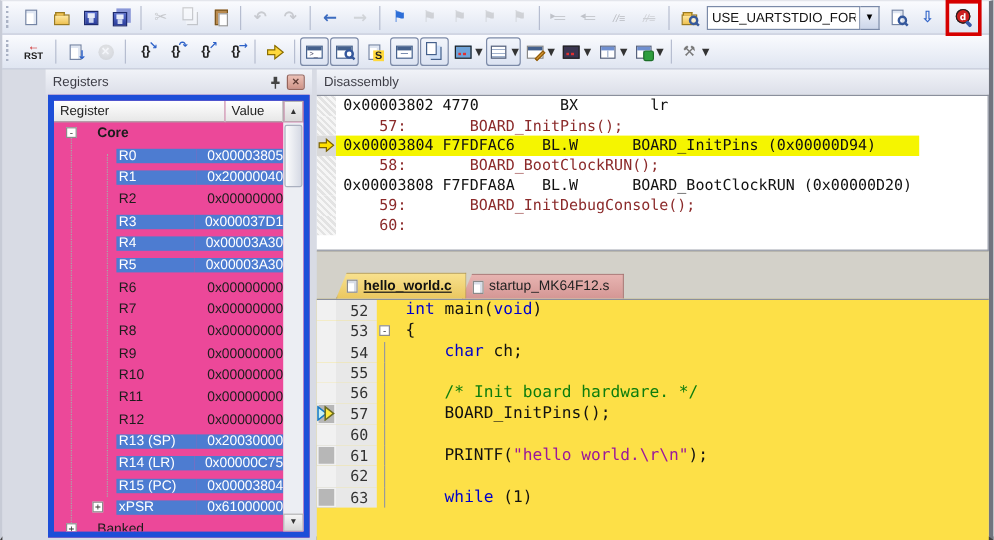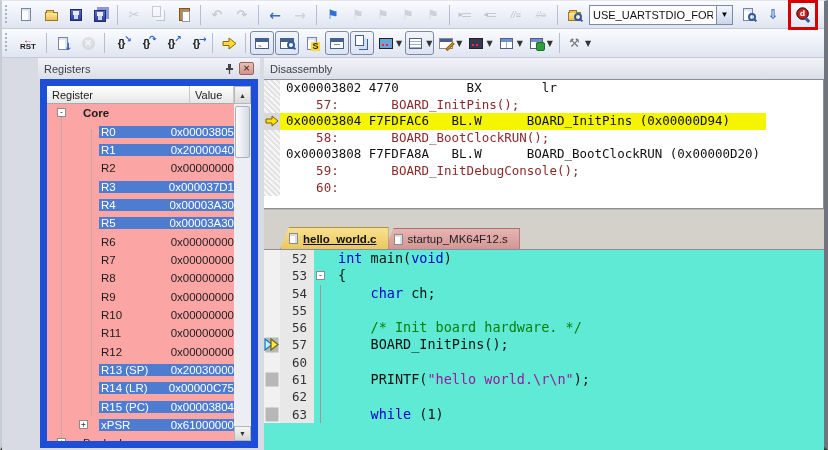--- a/index.html
+++ b/index.html
@@ -84,21 +84,21 @@
   .panelhdr { height:21px; display:flex; align-items:center; padding:0 6px;
           background:linear-gradient(#f1f3f8,#dcdfe9); color:#3d3d46; font-size:11px; }
   .panelhdr .sp { flex:1; }
   .pin { width:12px; height:12px; }
   .closeb { width:15px; height:13px; margin-left:4px; border:1px solid #96655c; border-radius:2px;
           background:linear-gradient(#ecc0b5,#cf9488); color:#5c3a33; font-size:8px; font-weight:bold;
           display:flex; align-items:center; justify-content:center; }
 
   
   .regpanel { width:258px; flex:none; display:flex; flex-direction:column; background:#d8dbe4;padding-left:36px; }
-  .regbody { flex:1; margin:0 2px 2px 2px; border:7px solid #1d4ed8; background:#fca5a5;
+  .regbody { flex:1; margin:0 2px 2px 2px; border:5px solid #1d4ed8; background:#ec4899;
           display:flex; flex-direction:column; overflow:hidden; position:relative; }
   .colhead { display:flex; height:18px; font-size:11px; color:#222; }
   .colcell { background:linear-gradient(#ffffff,#e7e7e7); border-right:1px solid #c9c9c9;
           border-bottom:1px solid #a9a9a9; display:flex; align-items:center; padding:0 5px; }
   .ch-reg { width:143px; } .ch-val { flex:1; }
   .sbtn { width:17px; background:linear-gradient(#f6f6f6,#dadada); border:1px solid #b5b5b5;
           font-size:7px; color:#333; display:flex; align-items:center; justify-content:center; }
   .regrows { flex:1; position:relative; font-size:11.5px; color:#1c1c1c; overflow:hidden; }
   .treeline { position:absolute; border-left:1px dotted #a8a8a8; width:0; }
   .regrow { height:18.35px; display:flex; align-items:center; position:relative; }
@@ -149,21 +149,21 @@
          clip-path:polygon(9px 0, 100% 0, 100% 100%, 0 100%); margin-right:-4px; position:relative; }
   .tab .doc { width:9px; height:11px; background:#fff; border:1px solid #8a8a8a;
          box-shadow:inset -2px 2px 0 #d8dde8; margin-right:5px; flex:none; }
   .tab.active { background:linear-gradient(#f8e18e,#eac75f); border:1px solid #b09440; border-bottom:none;
          font-weight:bold; z-index:2; }
   .tab.active .lbl { text-decoration:underline; color:#111; }
   .tab.inactive { background:linear-gradient(#e7b4b1,#d49694); border:1px solid #a87270; border-bottom:none;
          color:#222; z-index:1; height:21px; }
 
   
-  .editor { flex:1; background:#5eead4; border-top:1px solid #8a8f9c; overflow:hidden; }
+  .editor { flex:1; background:#fde047; border-top:1px solid #8a8f9c; overflow:hidden; }
   .edrow { display:flex; height:17.3px; font-family:"DejaVu Sans Mono",monospace; font-size:13.5px; }
   .edmark { width:16px; flex:none; background:#f1f1f1; position:relative; }
   .edmark.gray { background:#b7b7b7; box-shadow:inset 0 0 0 1.5px #f1f1f1; }
   .ednum { width:34px; flex:none; background:#e8e8e8; color:#333; text-align:right;
            padding-right:7px; font-size:12.5px; line-height:17.3px; }
   .edfold { width:14px; flex:none; position:relative; }
   .edfold.line::before { content:""; position:absolute; left:6px; top:0; bottom:0;
            border-left:1px solid #9a9a9a; }
   .foldbox { position:absolute; left:2px; top:4px; width:9px; height:9px; background:#fff;
            border:1px solid #8c8c8c; font-size:8px; line-height:7px; text-align:center;

